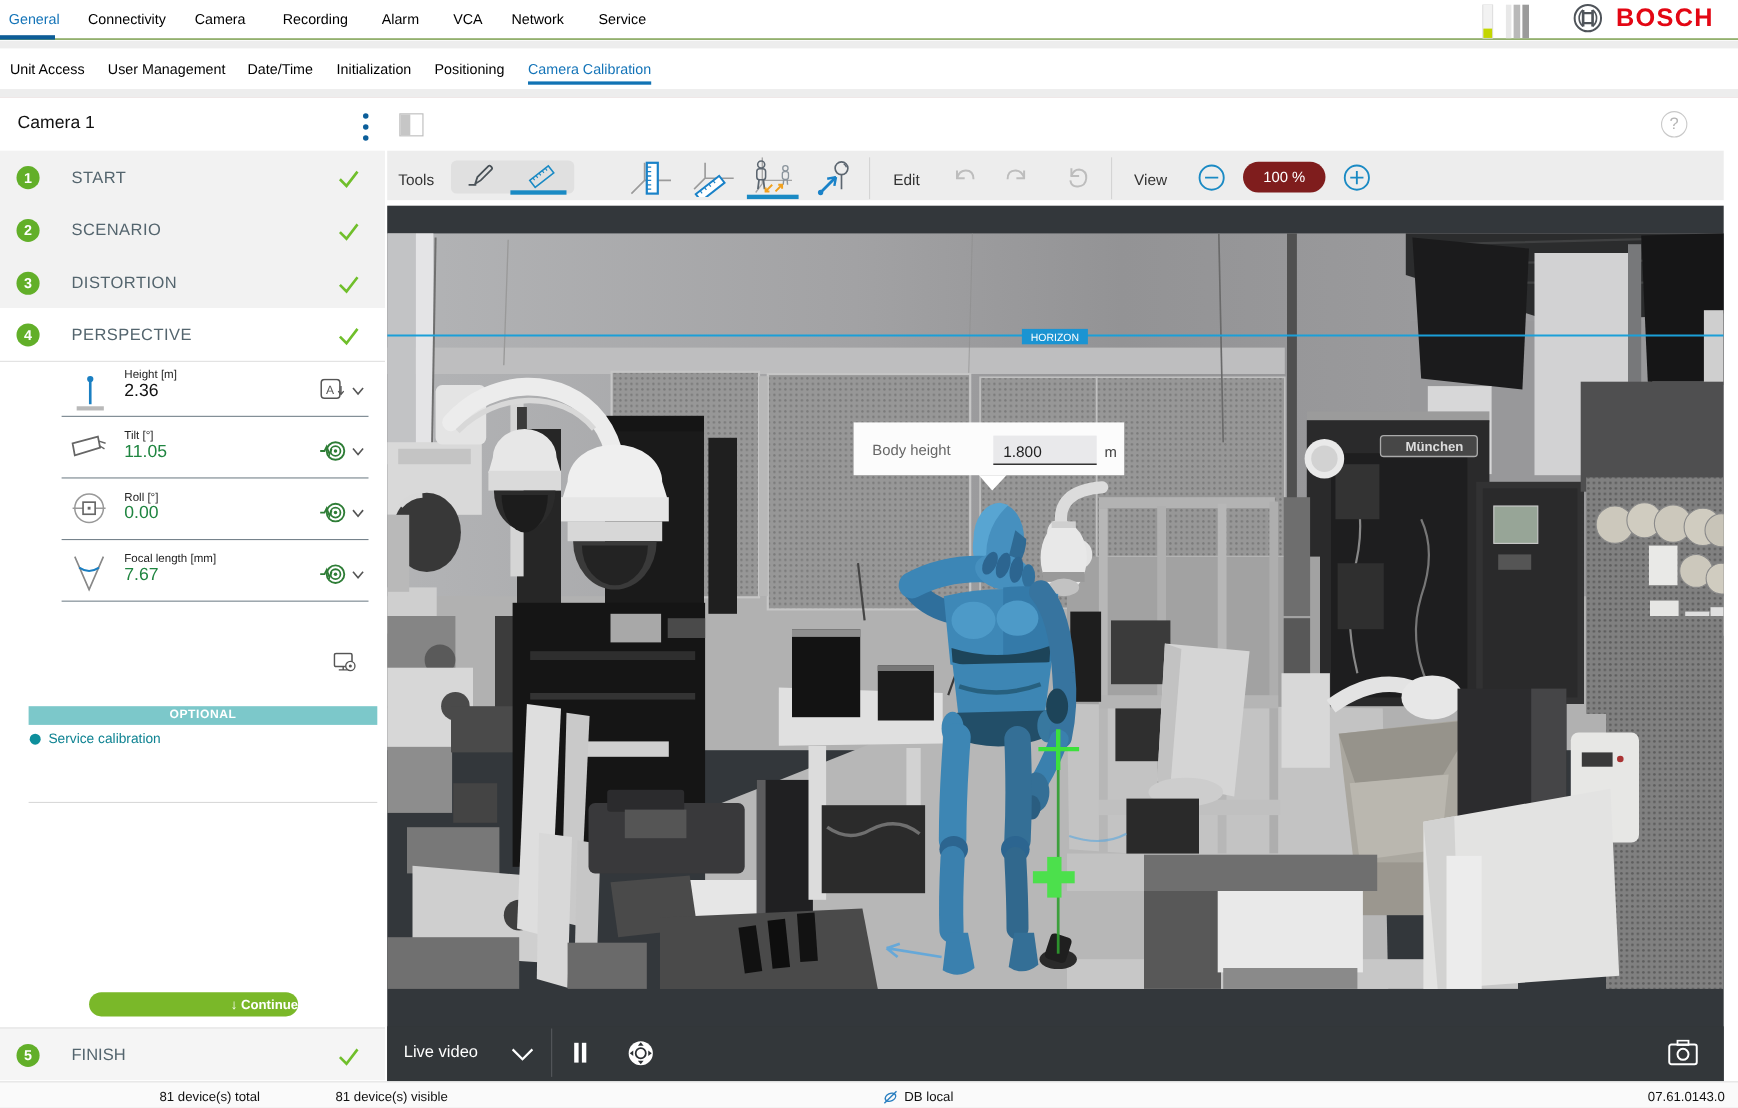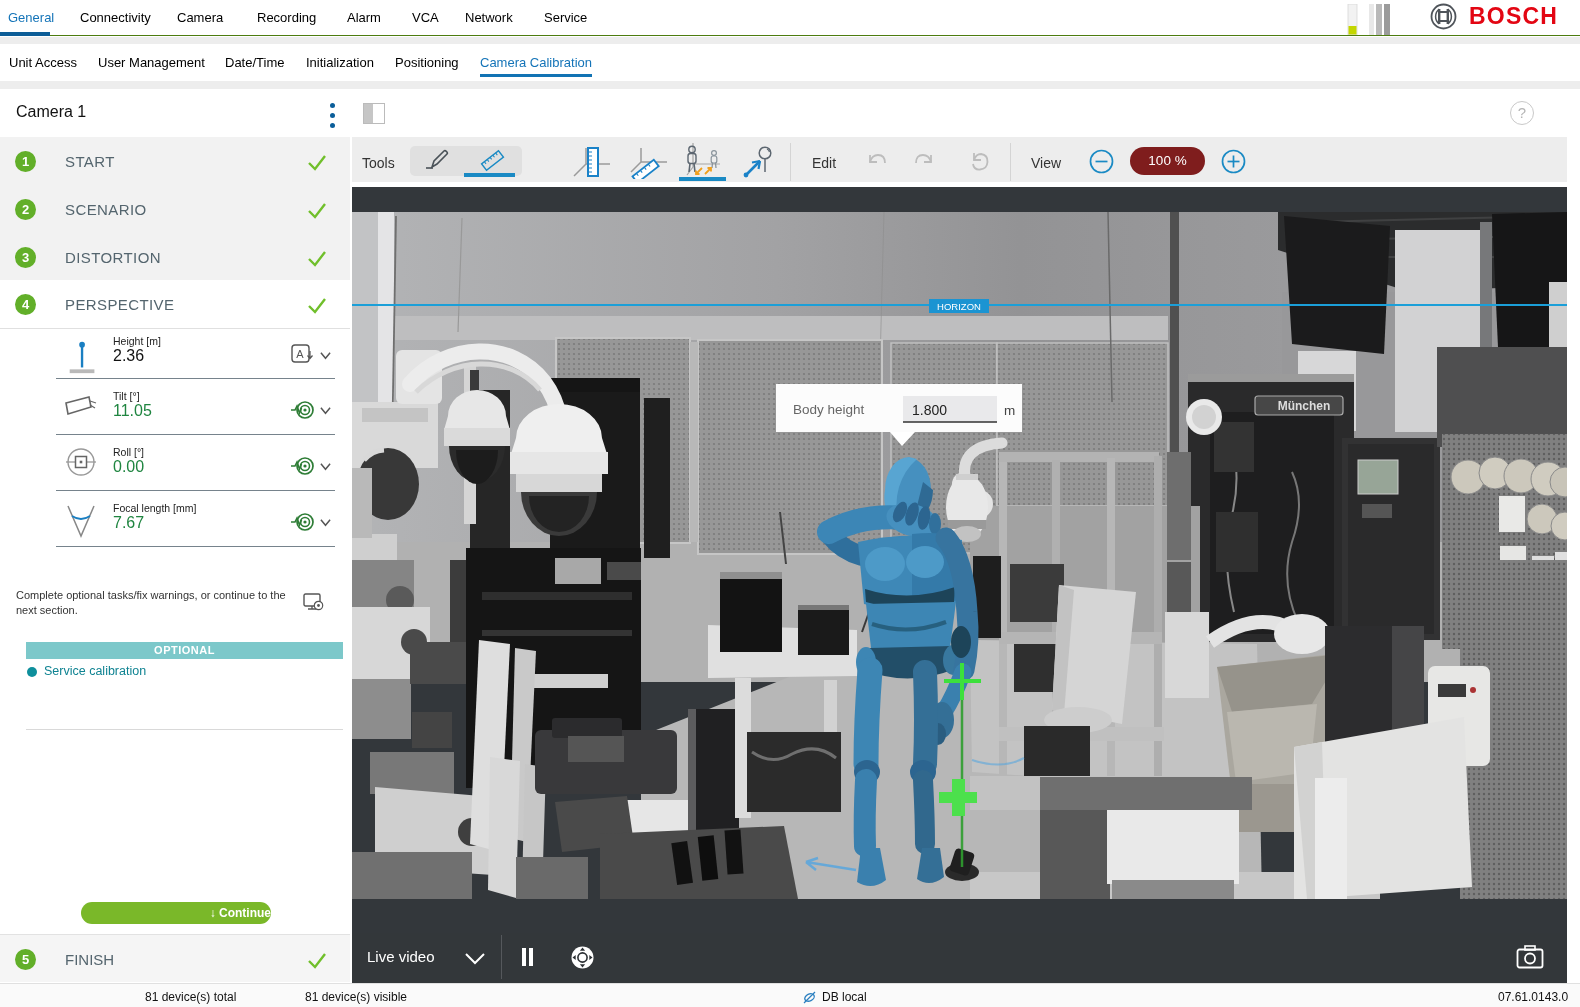--- a/index.html
+++ b/index.html
@@ -213,21 +213,20 @@
           <circle cx="14" cy="12" r="8" fill="none" stroke="#2e7d36" stroke-width="1.7"></circle>
           <circle cx="14" cy="12" r="4.5" fill="none" stroke="#2e7d36" stroke-width="1.6"></circle>
           <circle cx="14" cy="12" r="1.6" fill="#2e7d36"></circle>
           <path d="M0 12 h4 l2 -4 l2.5 7 l2 -5" stroke="#2e7d36" stroke-width="1.6" fill="none"></path>
         </svg>
       <svg class="chev" style="left:320px;top:189px;" viewBox="0 0 12 12">
           <path d="M1 3 L6 9 L11 3" stroke="#555" stroke-width="1.6" fill="none"></path>
         </svg>
       <div class="sep" style="left:56px;top:218px;width:279px;"></div>
     </div>
-    <div id="msg">Complete optional tasks/fix warnings, or continue to the next section.</div>
     <div id="optbar">OPTIONAL</div>
     <div id="improve">Service calibration</div>
     <svg style="position:absolute;left:303px;top:456px;" width="22" height="20" viewBox="0 0 22 20">
         <rect x="1" y="1" width="16" height="12" rx="1.5" fill="none" stroke="#555" stroke-width="1.4"></rect>
         <path d="M5 16 h8 M9 13 v3" stroke="#555" stroke-width="1.3"></path>
         <circle cx="15.5" cy="12.5" r="4.2" fill="#fff" stroke="#555" stroke-width="1.2"></circle>
         <circle cx="15.5" cy="12.5" r="1.4" fill="#555"></circle>
       </svg>
       <div class="sep" style="left:26px;top:592px;width:317px;background:#d9d9d9;"></div>
     <div id="continue">↓ Continue</div>

